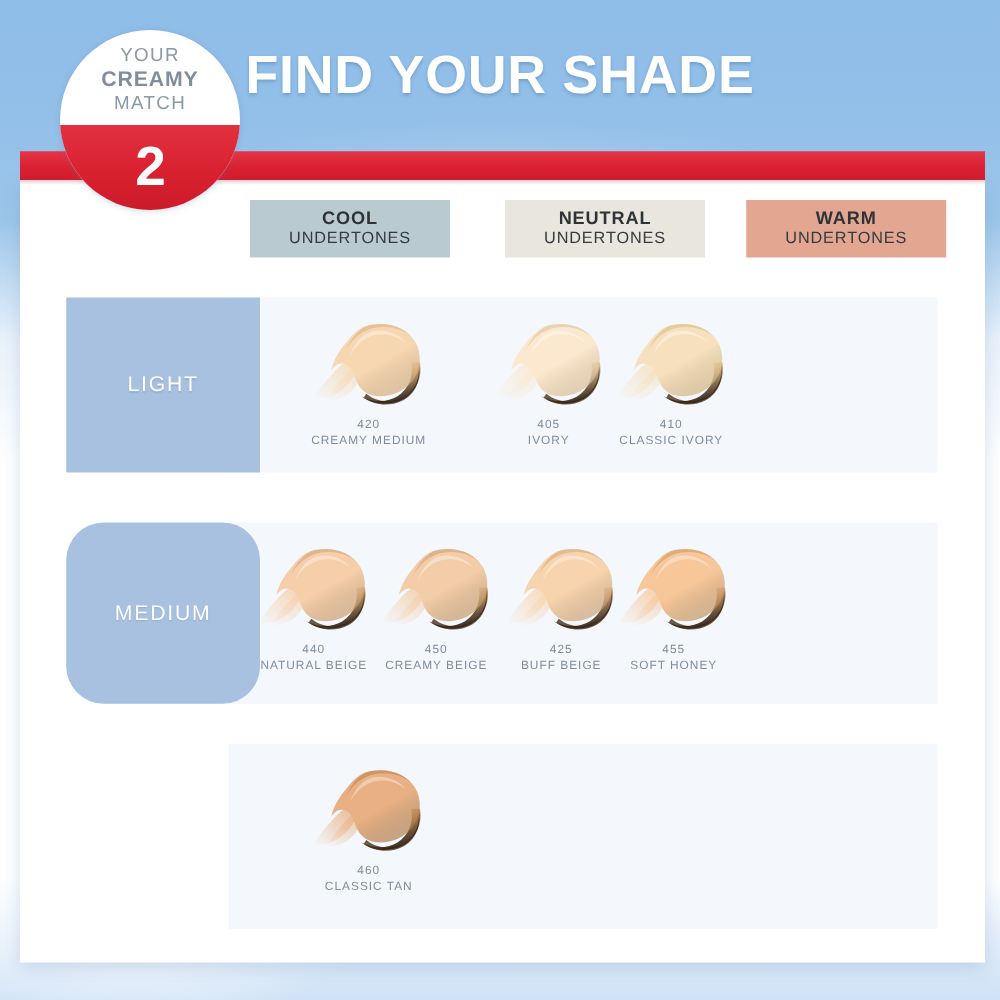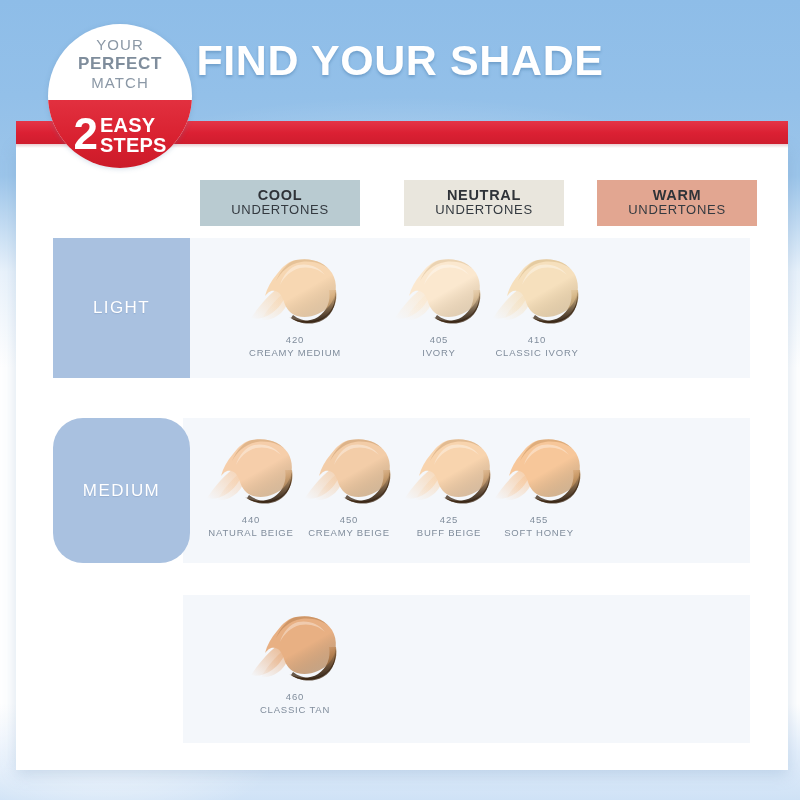--- a/index.html
+++ b/index.html
@@ -153,21 +153,21 @@
   .badge-easy, .badge-steps {
     font-size: 20px;
     font-weight: bold;
     color: #ffffff;
     letter-spacing: 0.2px;
   }
 
   
   .undertone-row {
     position: absolute;
-    left: 16px; top: 180px;
+    left: 16px; top: 160px;
     width: 688px; height: 46px;
     z-index: 5;
   }
   .undertone-box {
     position: absolute;
     top: 0;
     height: 46px;
     display: flex;
     flex-direction: column;
     align-items: center;
@@ -196,21 +196,21 @@
   }
   .row-band {
     position: absolute;
     left: 183px; top: 0;
     width: 567px;
     background: #f4f7fb;
   }
   .row-label {
     position: absolute;
     left: 53px; top: 0;
-    width: 137px;
+    width: 155px;
     background: #a9c1e0;
     display: flex;
     align-items: center;
     justify-content: center;
   }
   .row-label-text {
     font-size: 17px;
     letter-spacing: 1.4px;
     color: #ffffff;
     text-shadow: 0 1px 1px rgba(90,120,160,0.25);
@@ -254,29 +254,25 @@
   </div>
 
   <div class="red-banner"></div>
   <div class="red-banner-shadow"></div>
 
   <div class="panel"></div>
 
   <div class="badge">
     <div class="badge-top">
       <div class="badge-your">YOUR</div>
-      <div class="badge-perfect">PERFECT</div>
+      <div class="badge-perfect">CREAMY</div>
       <div class="badge-match">MATCH</div>
     </div>
     <div class="badge-bottom">
       <div class="badge-two">2</div>
-      <div class="badge-words">
-        <div class="badge-easy">EASY</div>
-        <div class="badge-steps">STEPS</div>
-      </div>
     </div>
   </div>
 
   <div class="undertone-row" id="undertone-row">
       <div class="undertone-box" style="left: 184px; width: 160px; background: rgb(185, 203, 209);">
         <div class="ut-title">COOL</div>
         <div class="ut-sub">UNDERTONES</div>
       </div>
       <div class="undertone-box" style="left: 388px; width: 160px; background: rgb(233, 230, 221);">
         <div class="ut-title">NEUTRAL</div>

